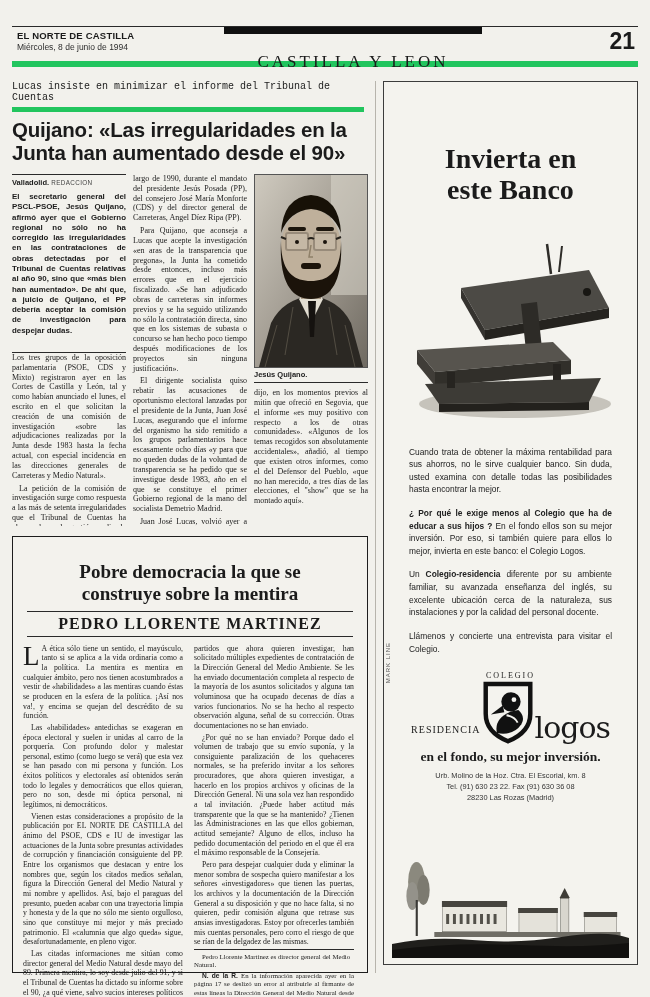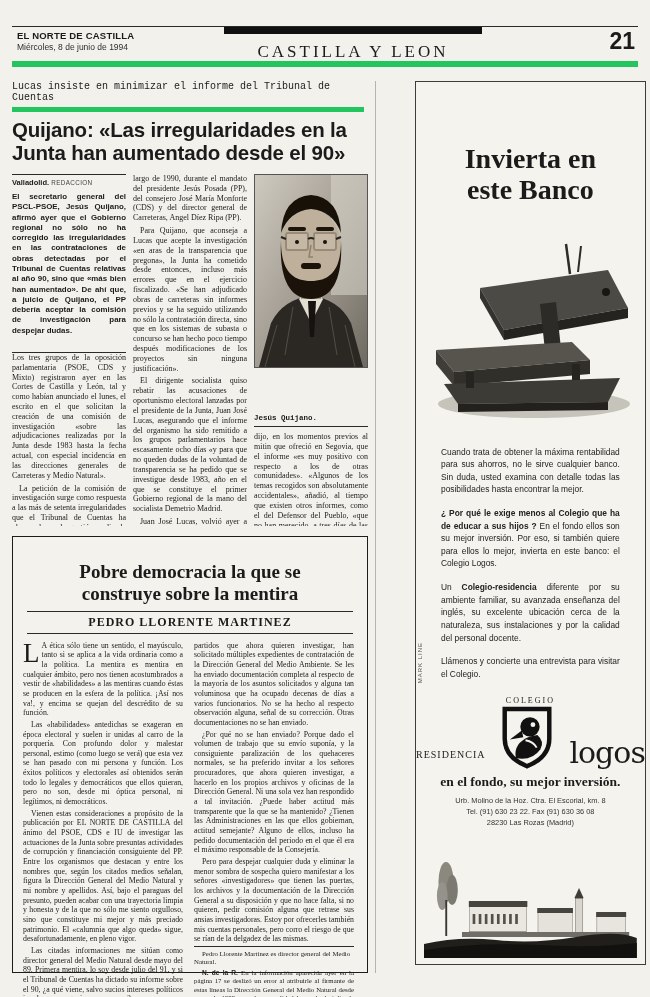--- a/index.html
+++ b/index.html
@@ -5,68 +5,68 @@
   html,body{margin:0;padding:0;background:#dddbd5;}
   .page{position:relative;width:650px;height:997px;background:#f2f1ec;color:#1b1b1b;overflow:hidden;
         font-family:"Liberation Serif",serif;}
   
   .masthead{position:relative;margin:26px 12px 0 12px;height:34px;border-top:1px solid #2a2a2a;border-bottom:6px solid #22c55e;}
   .mh-left{position:absolute;left:5px;top:3px;font-family:"Liberation Sans",sans-serif;}
   .paper-name{font-size:9.5px;font-weight:bold;letter-spacing:.2px;}
   .paper-date{font-size:8.5px;color:#2e2e2e;margin-top:1px;}
   .mh-center{position:absolute;left:212px;width:258px;top:0;text-align:center;}
   .mh-bar{height:7px;background:#101010;}
-  .section-title{font-size:17px;letter-spacing:3px;margin-top:8px;font-family:"Liberation Serif",serif;}
+  .section-title{font-size:17px;letter-spacing:3px;margin-top:18px;font-family:"Liberation Serif",serif;}
   .page-num{position:absolute;right:3px;top:1px;font-family:"Liberation Sans",sans-serif;font-weight:bold;font-size:23px;}
   
   .content{display:flex;margin:14px 12px 0 12px;}
   .left-area{width:356px;flex:none;}
   .ad-area{flex:1;border-left:1px solid #b7b4ac;padding-left:7px;margin-left:7px;}
   
   .kicker{font-family:Liberation Mono, monospace;font-size:10px;padding-bottom:4px;border-bottom:5px solid #22c55e;width:352px;}
   .headline{font-family:"Liberation Sans",sans-serif;font-weight:bold;font-size:20.5px;line-height:1.12;
             letter-spacing:-.2px;margin:7px 0 9px 0;}
   .art-cols{display:flex;gap:7px;height:352px;overflow:hidden;}
   .art-col{width:114px;flex:none;font-size:8px;line-height:1.23;text-align:justify;}
   .byline{border-top:1px solid #2a2a2a;padding-top:3px;margin-bottom:5px;font-family:"Liberation Sans",sans-serif;font-size:7.5px;}
   .byline .city{font-weight:bold;}
   .byline .agency{font-size:6.3px;letter-spacing:.4px;color:#444;}
   .lead{font-family:"Liberation Sans",sans-serif;font-weight:bold;font-size:7.9px;line-height:1.3;
         border-bottom:1px solid #2a2a2a;padding-bottom:16px;}
   .art-col p{margin:0 0 3px 0;text-indent:7px;}
   .art-col p.noindent{text-indent:0;}
   .photo-wrap{border:1px solid #555;background:#8d887e;height:192px;overflow:hidden;}
   .photo-wrap svg{display:block;}
-  .photo-caption{font-family:Liberation Mono, monospace;font-weight:bold;font-size:7.5px;
-                 padding:2px 0 3px 0;border-bottom:1px solid #2a2a2a;margin-bottom:5px;margin-top:44px;}
+  .photo-caption{font-family:Liberation Sans, sans-serif;font-weight:bold;font-size:7.5px;
+                 padding:2px 0 3px 0;border-bottom:1px solid #2a2a2a;margin-bottom:5px;}
   
   .opinion{margin-top:10px;border:1.5px solid #1d1d1d;height:437px;padding:8px 10px;box-sizing:border-box;background:#f3f2ed;}
   .op-title{font-family:"Liberation Serif",serif;font-size:19px;text-align:center;line-height:1.15;margin:16px 18px 6px 18px;}
   .op-rule{border-top:1px solid #2a2a2a;margin:0 4px;}
-  .op-author{font-family:"Liberation Serif",serif;font-weight:bold;font-size:12px;letter-spacing:1px;
+  .op-author{font-family:"Liberation Serif",serif;font-weight:bold;font-size:16px;letter-spacing:1px;
              text-align:center;padding:3px 0;}
   .op-cols{display:flex;gap:11px;margin-top:7px;}
   .op-col{width:160px;flex:none;font-size:7.8px;line-height:1.24;text-align:justify;}
   .op-col p{margin:0 0 2px 0;text-indent:8px;}
   .op-col p.first{text-indent:0;}
   .dropcap{float:left;font-size:27px;line-height:22px;padding:1px 2px 0 0;font-family:"Liberation Serif",serif;}
   .op-sign{border-top:1px solid #2a2a2a;margin-top:8px;padding-top:3px;font-size:6.8px;line-height:1.25;text-align:left;text-indent:0;}
   .op-foot{font-size:6.8px;line-height:1.25;margin-top:4px;text-align:justify;}
   .op-foot b{font-family:"Liberation Sans",sans-serif;font-size:6.6px;}
   
   .ad-box{position:relative;border:1px solid #3c3c3c;height:884px;box-sizing:border-box;background:#f4f3ee;
-          text-align:center;overflow:hidden;margin-left:32px;}
+          text-align:center;overflow:hidden;}
   .ad-headline{font-family:"Liberation Serif",serif;font-weight:bold;font-size:28px;line-height:1.1;margin-top:62px;}
   .ad-desk{margin:26px auto 4px auto;width:216px;height:196px;}
   .ad-body{margin:18px 25px 0 25px;text-align:justify;font-family:"Liberation Sans",sans-serif;
            font-size:8.4px;line-height:1.5;color:#222;}
   .ad-body p{margin:0 0 11px 0;}
   .ad-logo{margin-top:16px;position:relative;}
   .logo-colegio{font-family:"Liberation Serif",serif;font-size:8px;letter-spacing:2px;}
-  .logo-row{display:flex;align-items:flex-end;justify-content:center;gap:16px;margin-top:1px;}
+  .logo-row{display:flex;align-items:flex-end;justify-content:center;gap:1px;margin-top:1px;}
   .logo-residencia{font-family:"Liberation Serif",serif;font-size:10px;letter-spacing:1px;padding-bottom:10px;}
   .logo-name{font-family:"DejaVu Serif",serif;font-weight:normal;font-size:30px;line-height:.9;letter-spacing:-1px;padding-bottom:4px;}
   .ad-tagline{font-family:"Liberation Serif",serif;font-weight:bold;font-size:13.5px;margin-top:4px;}
   .ad-address{margin-top:6px;font-family:"Liberation Sans",sans-serif;font-size:7.4px;line-height:1.45;color:#333;}
   .ad-campus{position:absolute;left:8px;right:8px;bottom:6px;height:132px;}
   .ad-agency{position:absolute;left:1px;top:560px;font-family:"Liberation Sans",sans-serif;font-size:6px;
              letter-spacing:1px;color:#555;writing-mode:vertical-rl;transform:rotate(180deg);}
 </style>
 </head>
 <body>

